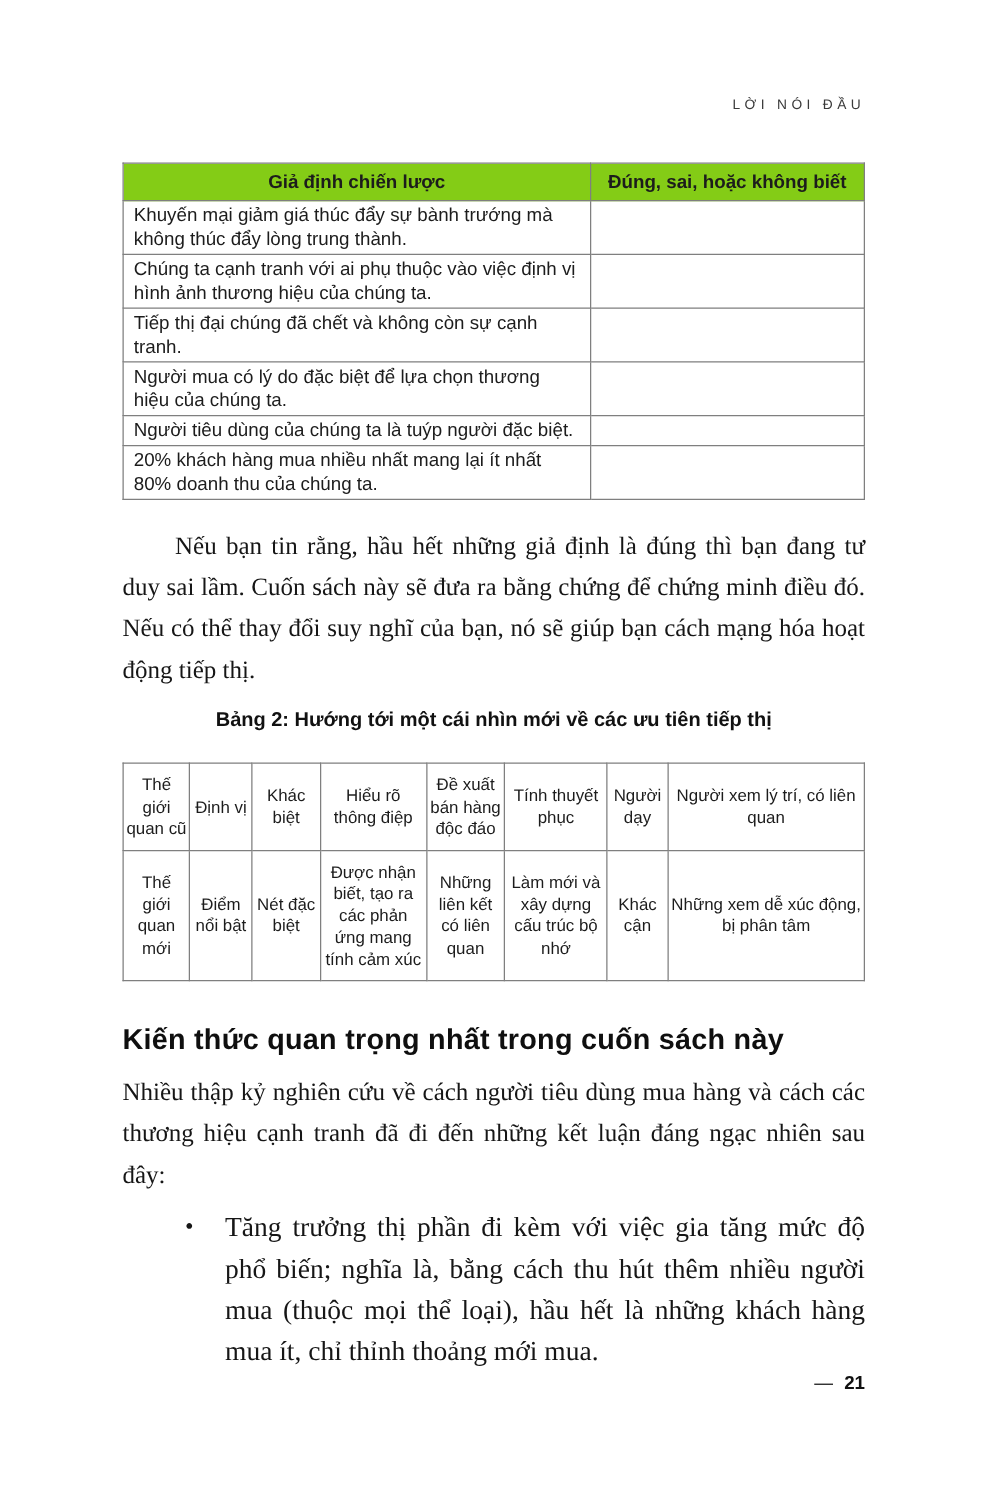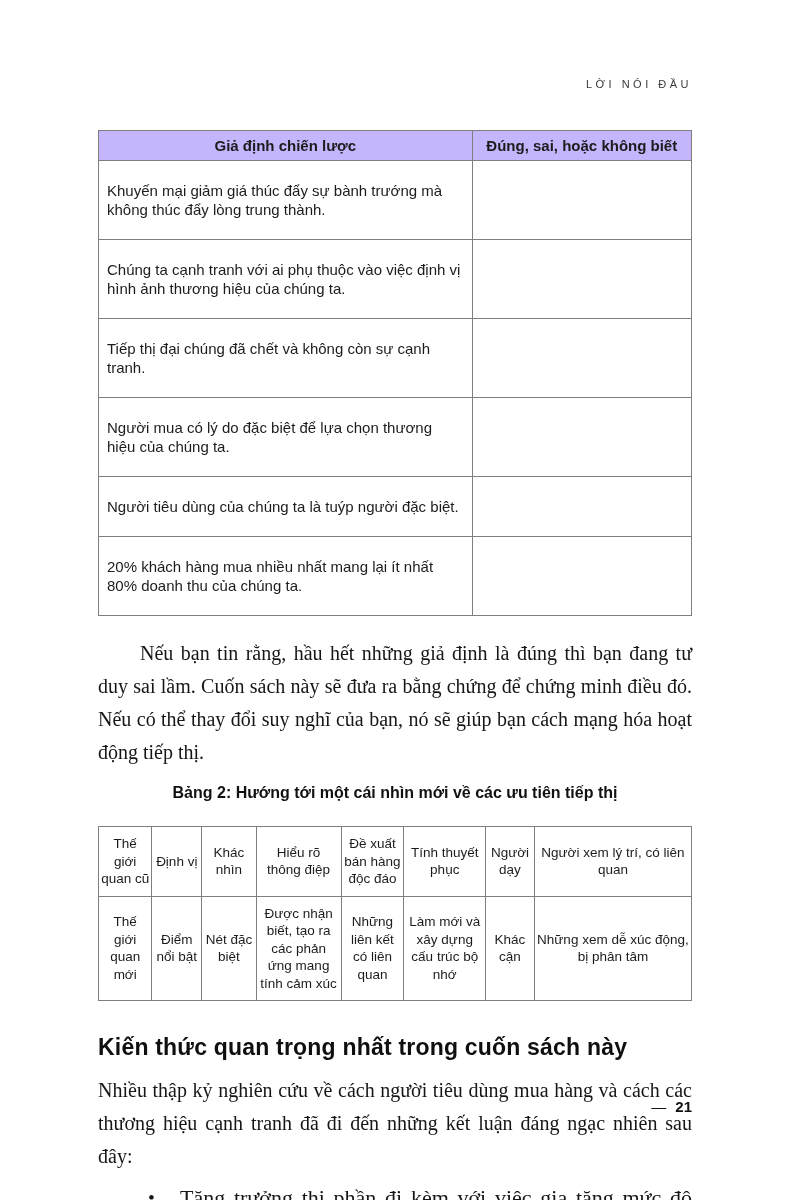--- a/index.html
+++ b/index.html
@@ -23,26 +23,26 @@
   }
   
   table { border-collapse:collapse; width:100%; }
   .t1 { border:1px solid #7f7f7f; }
   .t1 th, .t1 td {
     border:1px solid #7f7f7f;
     font-size:15px; line-height:19px;
     vertical-align:middle;
   }
   .t1 th {
-    background:#c4b5fd;
+    background:#84cc16;
     font-weight:bold; text-align:center;
     padding:5px 4px;
     margin-top:44px;
   }
-  .t1 td { padding:20px 8px; text-align:left; }
+  .t1 td { padding:2px 8px; text-align:left; }
   .t1 .col-assumption { width:63%; }
   .t1 .col-answer { width:37%; }
   
   .para {
     font-family:"Liberation Serif", serif;
     font-size:20px; line-height:33px;
     text-align:justify;
     color:#161616;
   }
   .para-1 { margin-top:21px; text-indent:42px; }
@@ -153,21 +153,21 @@
         <col style="width:14.3%">
         <col style="width:10.6%">
         <col style="width:13.8%">
         <col style="width:8.2%">
         <col style="width:26.5%">
       </colgroup>
       <tbody>
         <tr>
           <td>Thế giới quan cũ</td>
           <td>Định vị</td>
-          <td>Khác nhìn</td>
+          <td>Khác biệt</td>
           <td>Hiểu rõ thông điệp</td>
           <td>Đề xuất bán hàng độc đáo</td>
           <td>Tính thuyết phục</td>
           <td>Người dạy</td>
           <td>Người xem lý trí, có liên quan</td>
         </tr>
         <tr>
           <td>Thế giới quan mới</td>
           <td>Điểm nổi bật</td>
           <td>Nét đặc biệt</td>

